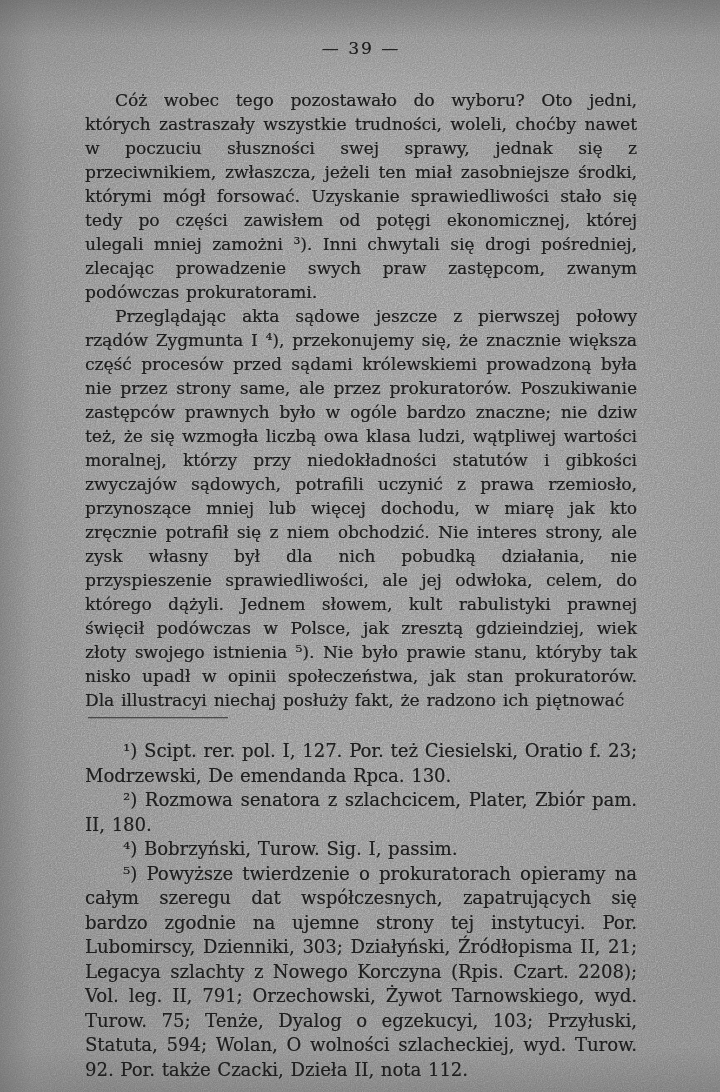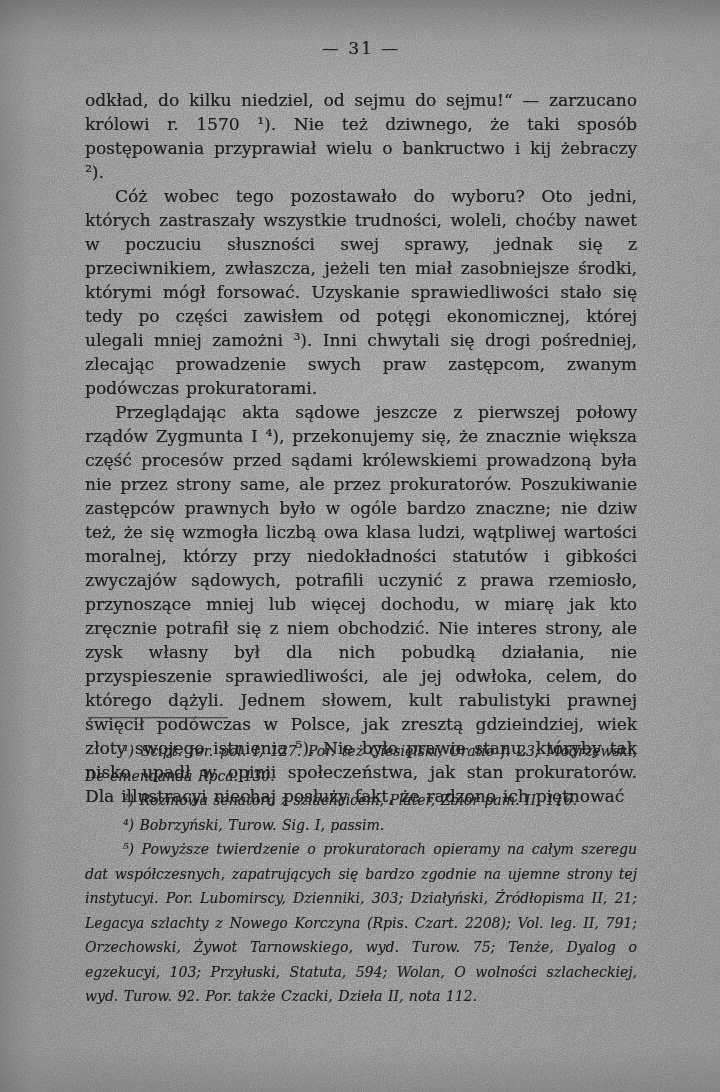--- a/index.html
+++ b/index.html
@@ -70,26 +70,25 @@
     width: 140px;
     height: 1px;
     background: #4a4a4a;
     box-shadow: 0 0.5px 0.5px rgba(70,70,70,0.6);
   }
   .footnotes {
     position: absolute;
     top: 739px;
     left: 85px;
     width: 552px;
-    font-size: 14px;
+    font-size: 18px;
     line-height: 24.5px;
     text-align: justify;
     text-shadow: 0.25px 0.25px 0.5px rgba(30,30,30,0.5);
     word-spacing: 1px;
-    font-style: italic;
   }
   .fn {
     margin: 0;
     text-indent: 38px;
   }
 </style>
 </head>
 <body>
 
 <svg width="0" height="0" style="position:absolute" aria-hidden="true">
@@ -100,30 +99,29 @@
               0 0 0 0 0
               0.55 0.55 0.55 0 0"></feColorMatrix>
   </filter>
 </svg>
 
 <div class="page">
 
   <div class="grain"></div>
   <div class="vignette"></div>
 
-  <div class="page-number">— 31 —</div>
+  <div class="page-number">— 39 —</div>
 
   <div class="body-text">
-    <p class="para no-indent">odkład, do kilku niedziel, od sejmu do sejmu!“ — zarzucano królowi r. 1570 ¹). Nie też dziwnego, że taki sposób postępowania przyprawiał wielu o bankructwo i kij żebraczy ²).</p>
     <p class="para">Cóż wobec tego pozostawało do wyboru? Oto jedni, których zastraszały wszystkie trudności, woleli, choćby nawet w poczuciu słuszności swej sprawy, jednak się z przeciwnikiem, zwłaszcza, jeżeli ten miał zasobniejsze środki, którymi mógł forsować. Uzyskanie sprawiedliwości stało się tedy po części zawisłem od potęgi ekonomicznej, której ulegali mniej zamożni ³). Inni chwytali się drogi pośredniej, zlecając prowadzenie swych praw zastępcom, zwanym podówczas prokuratorami.</p>
     <p class="para">Przeglądając akta sądowe jeszcze z pierwszej połowy rządów Zygmunta I ⁴), przekonujemy się, że znacznie większa część procesów przed sądami królewskiemi prowadzoną była nie przez strony same, ale przez prokuratorów. Poszukiwanie zastępców prawnych było w ogóle bardzo znaczne; nie dziw też, że się wzmogła liczbą owa klasa ludzi, wątpliwej wartości moralnej, którzy przy niedokładności statutów i gibkości zwyczajów sądowych, potrafili uczynić z prawa rzemiosło, przynoszące mniej lub więcej dochodu, w miarę jak kto zręcznie potrafił się z niem obchodzić. Nie interes strony, ale zysk własny był dla nich pobudką działania, nie przyspieszenie sprawiedliwości, ale jej odwłoka, celem, do którego dążyli. Jednem słowem, kult rabulistyki prawnej święcił podówczas w Polsce, jak zresztą gdzieindziej, wiek złoty swojego istnienia ⁵). Nie było prawie stanu, któryby tak nisko upadł w opinii społeczeństwa, jak stan prokuratorów. Dla illustracyi niechaj posłuży fakt, że radzono ich piętnować</p>
   </div>
 
   <div class="rule"></div>
 
   <div class="footnotes">
     <p class="fn">¹) Scipt. rer. pol. I, 127. Por. też Ciesielski, Oratio f. 23; Modrzewski, De emendanda Rpca. 130.</p>
-    <p class="fn">²) Rozmowa senatora z szlachcicem, Plater, Zbiór pam. II, 116.</p>
+    <p class="fn">²) Rozmowa senatora z szlachcicem, Plater, Zbiór pam. II, 180.</p>
     <p class="fn">⁴) Bobrzyński, Turow. Sig. I, passim.</p>
     <p class="fn">⁵) Powyższe twierdzenie o prokuratorach opieramy na całym szeregu dat współczesnych, zapatrujących się bardzo zgodnie na ujemne strony tej instytucyi. Por. Lubomirscy, Dzienniki, 303; Działyński, Źródłopisma II, 21; Legacya szlachty z Nowego Korczyna (Rpis. Czart. 2208); Vol. leg. II, 791; Orzechowski, Żywot Tarnowskiego, wyd. Turow. 75; Tenże, Dyalog o egzekucyi, 103; Przyłuski, Statuta, 594; Wolan, O wolności szlacheckiej, wyd. Turow. 92. Por. także Czacki, Dzieła II, nota 112.</p>
   </div>
 
 </div>
 
 </body></html>

